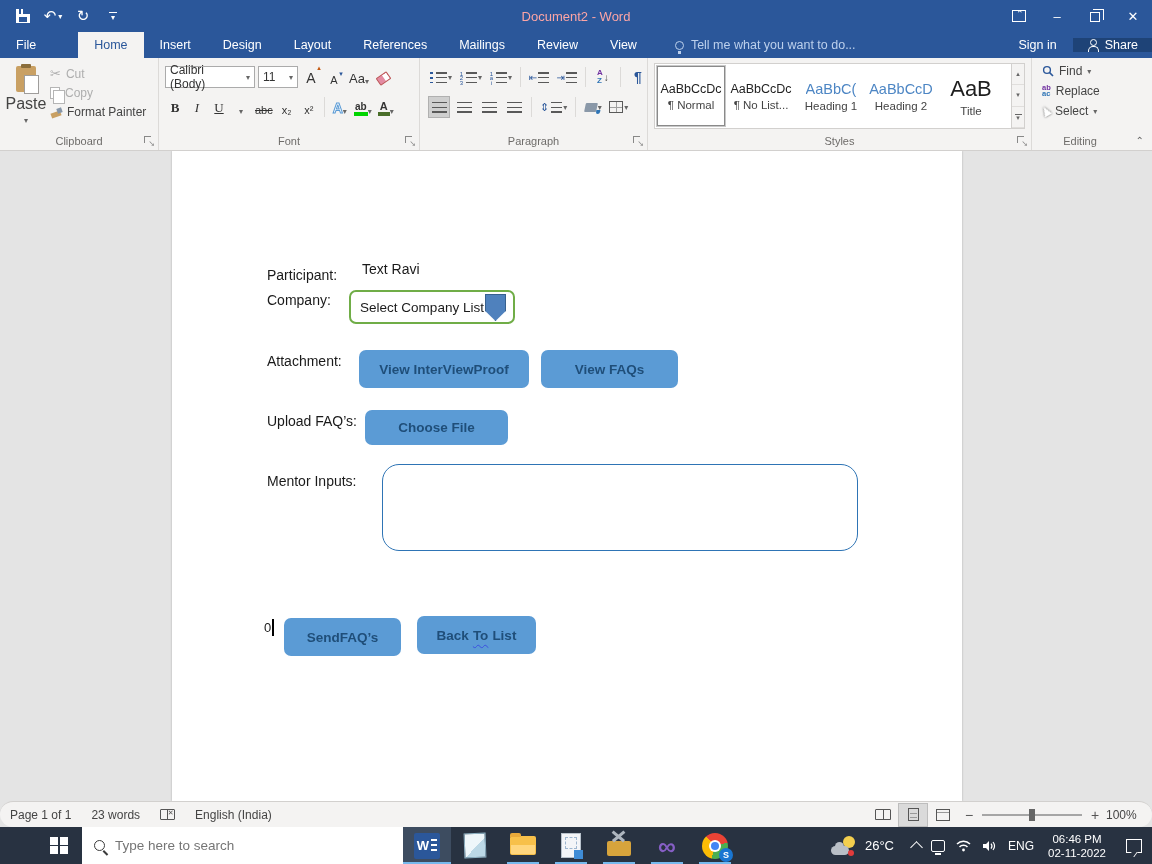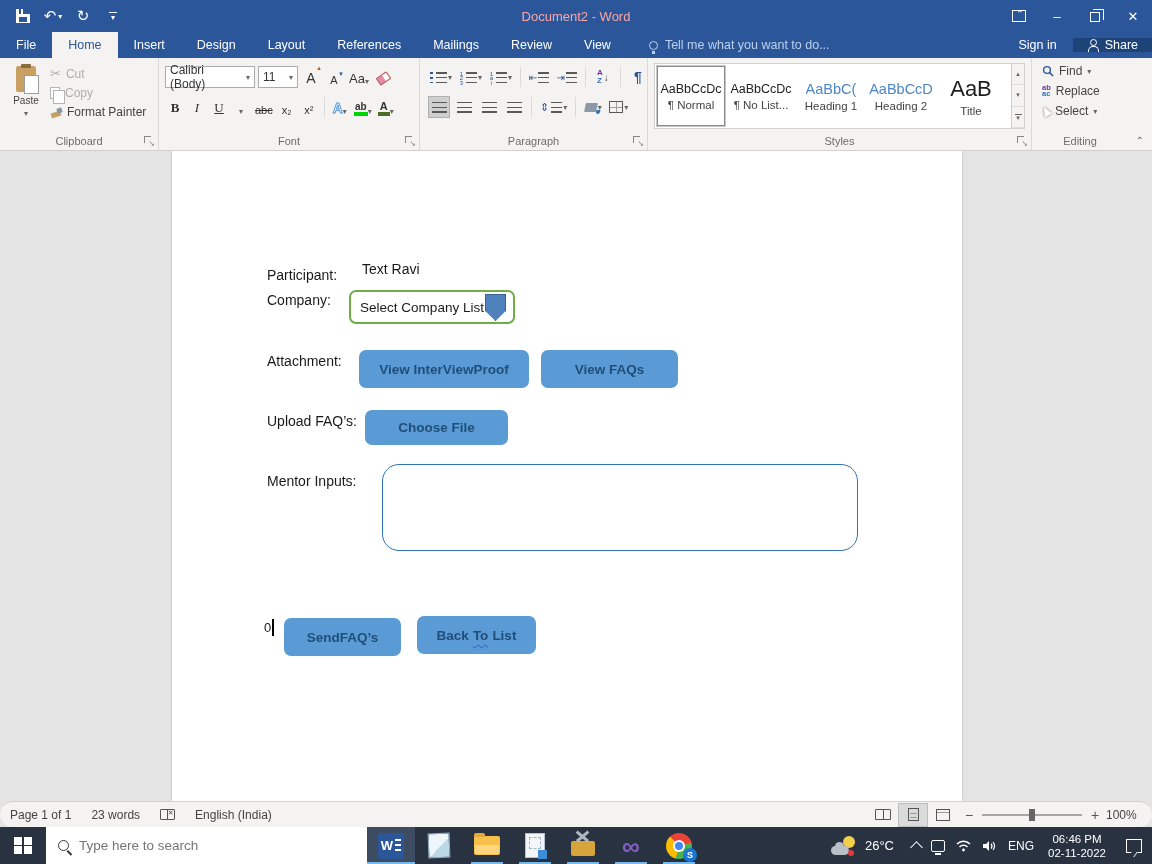--- a/index.html
+++ b/index.html
@@ -21,21 +21,21 @@
   .win-controls { position:absolute; right:0; top:0; height:32px; display:flex; }
   .win-btn { width:38px; height:32px; display:flex; align-items:center; justify-content:center; color:#fff; font-size:13px; }
   .ribbon-disp-ic { width:14px; height:12px; border:1px solid #fff; position:relative; }
   .ribbon-disp-ic::after { content:"⌃"; position:absolute; top:-2px; left:3px; font-size:9px; }
   .restore-ic { width:10px; height:10px; border:1px solid #fff; position:relative; margin-top:2px; }
   .restore-ic::before { content:""; position:absolute; top:-4px; left:2px; width:10px; height:10px; border:1px solid #fff; border-bottom:none; border-left:none; }
 
   
   .tabrow { position:absolute; top:32px; left:0; width:1152px; height:26px; background:#2b579a; display:flex; align-items:stretch; color:#fff; font-size:12.5px; }
   .tab { padding:0 16px; display:flex; align-items:center; }
-  .tab.active { background:#f4f3f2; color:#2b579a; }
+  .tab.active { background:#f4f3f2; color:#2b579a;margin-left:26px; }
   .tellme { display:flex; align-items:center; gap:7px; margin-left:22px; color:#bcd0ec; }
   .bulb-ic { width:9px; height:9px; border:1.5px solid #bcd0ec; border-radius:50%; position:relative; }
   .bulb-ic::after { content:""; position:absolute; left:2px; top:9px; width:3px; height:3px; background:#bcd0ec; }
   .tab-right { margin-left:auto; display:flex; align-items:center; }
   .signin { display:flex; align-items:center; padding:0 16px; }
   .share { display:flex; align-items:center; gap:6px; padding:0 14px; background:#1e4377; }
   .person-ic { position:relative; width:12px; height:12px; }
   .person-ic::before { content:""; position:absolute; top:0; left:3px; width:5px; height:5px; border:1.2px solid #fff; border-radius:50%; }
   .person-ic::after { content:""; position:absolute; bottom:-1px; left:1px; width:9px; height:5px; border:1.2px solid #fff; border-bottom:none; border-radius:5px 5px 0 0; }
 
@@ -46,21 +46,21 @@
   .launcher { position:absolute; bottom:4px; right:4px; width:10px; height:10px; }
   .launcher::before { content:""; position:absolute; top:0; left:0; width:6px; height:6px; border-left:1px solid #888; border-top:1px solid #888; }
   .launcher::after { content:"↘"; position:absolute; right:-1px; bottom:-2px; font-size:8px; color:#888; }
 
   
   .g-clipboard { left:0; width:159px; }
   .paste-big { position:absolute; left:6px; top:6px; width:40px; height:72px; display:flex; flex-direction:column; align-items:center; justify-content:flex-start; gap:3px; }
   .clip-ic { width:20px; height:26px; background:#c9a063; border-radius:2px; position:relative; margin-top:2px; }
   .clip-ic::before { content:""; position:absolute; top:-2px; left:5px; width:10px; height:4px; background:#8a6d3b; border-radius:1px; }
   .clip-ic::after { content:""; position:absolute; right:-3px; bottom:-2px; width:13px; height:17px; background:#fff; border:1px solid #9f9d9b; }
-  .paste-lbl { font-size:10px; color:#444; }
+  .paste-lbl { font-size:16px; color:#444; }
   .clip-col { position:absolute; left:50px; top:8px; display:flex; flex-direction:column; gap:5px; }
   .clip-item { display:flex; align-items:center; gap:5px; font-size:12px; }
   .disabled { color:#aeaeae; }
   .scissors-ic { font-size:13px; color:#aeaeae; }
   .copy-ic { width:10px; height:12px; border:1px solid #b5b5b5; background:#fff; position:relative; }
   .copy-ic::before { content:""; position:absolute; left:2px; top:2px; width:10px; height:12px; border:1px solid #b5b5b5; background:#fff; }
   .fp-ic { width:12px; height:12px; position:relative; }
   .fp-ic::before { content:""; position:absolute; left:1px; top:6px; width:10px; height:5px; background:#c9a063; transform:rotate(-20deg); }
   .fp-ic::after { content:""; position:absolute; left:7px; top:2px; width:5px; height:5px; background:#8696a8; transform:rotate(-20deg); }
 
@@ -159,21 +159,21 @@
   .bookx-ic::after { content:"✕"; position:absolute; right:0.5px; top:-1px; font-size:7px; color:#555; }
   .readmode-ic { width:16px; height:11px; border:1px solid #555; border-radius:1px 1px 0 0; background:linear-gradient(#555,#555) center/1px 100% no-repeat; }
   .printlayout-ic { width:11px; height:13px; border:1px solid #555; background:repeating-linear-gradient(to bottom,transparent 0 3px,#999 3px 4px) center/7px 9px no-repeat; }
   .weblayout-ic { width:14px; height:12px; border:1px solid #555; background:linear-gradient(#999,#999) 0 2px/100% 1px no-repeat; }
   .zoom-minus,.zoom-plus { width:22px; text-align:center; font-size:14px; color:#555; }
   .zoom-track { width:100px; height:2px; background:#a6a6a6; position:relative; margin:0 2px; }
   .zoom-handle { position:absolute; left:47px; top:-5px; width:6px; height:12px; background:#666; }
   .zoom-pct { width:46px; text-align:left; padding-right:12px; }
 
   
-  .taskbar { position:absolute; top:827px; left:0; width:1152px; height:37px; background:#283241; display:flex; align-items:stretch; color:#fff; }
+  .taskbar { position:absolute; top:827px; left:0; width:1152px; height:37px; background:#283241; display:flex; align-items:stretch; color:#fff;padding-left:36px; }
   .tb-start { width:46px; display:flex; align-items:center; justify-content:center; }
   .win-logo { display:grid; grid-template-columns:8px 8px; grid-template-rows:8px 8px; gap:1.5px; }
   .win-logo span { background:#fff; }
   .tb-search { width:321px; background:#fff; display:flex; align-items:center; gap:10px; padding:0 12px; }
   .tb-search input { border:none; outline:none; font-size:13.5px; color:#333; width:240px; font-family:"Liberation Sans",sans-serif; background:transparent; }
   .mag-ic { width:11px; height:11px; border:1.8px solid #3a3a3a; border-radius:50%; position:relative; }
   .mag-ic::after { content:""; position:absolute; left:9px; top:9px; width:6px; height:1.8px; background:#3a3a3a; transform:rotate(45deg); transform-origin:0 0; }
   .tb-ic { width:48px; display:flex; align-items:center; justify-content:center; position:relative; }
   .tb-ic.open::after { content:""; position:absolute; bottom:0; left:8px; right:8px; height:2px; background:#76b9ed; }
   .tb-ic.active { background:#3d4c60; }

